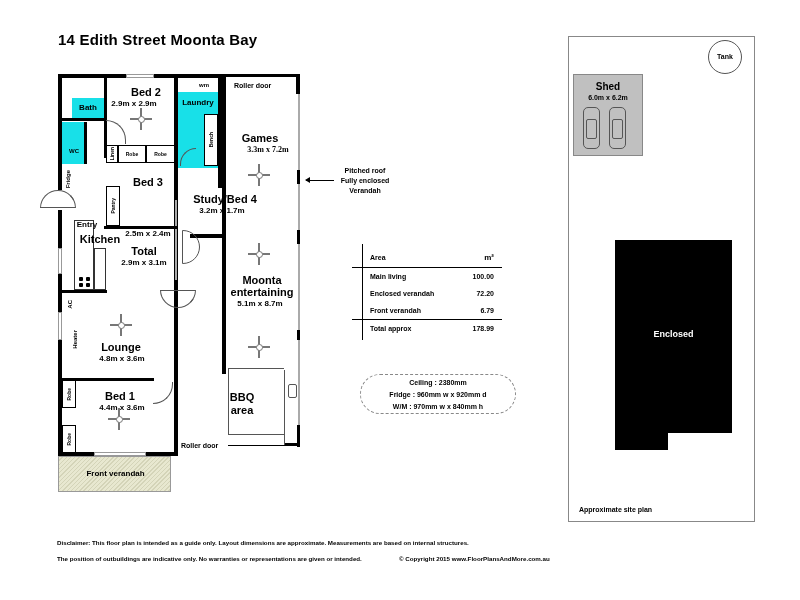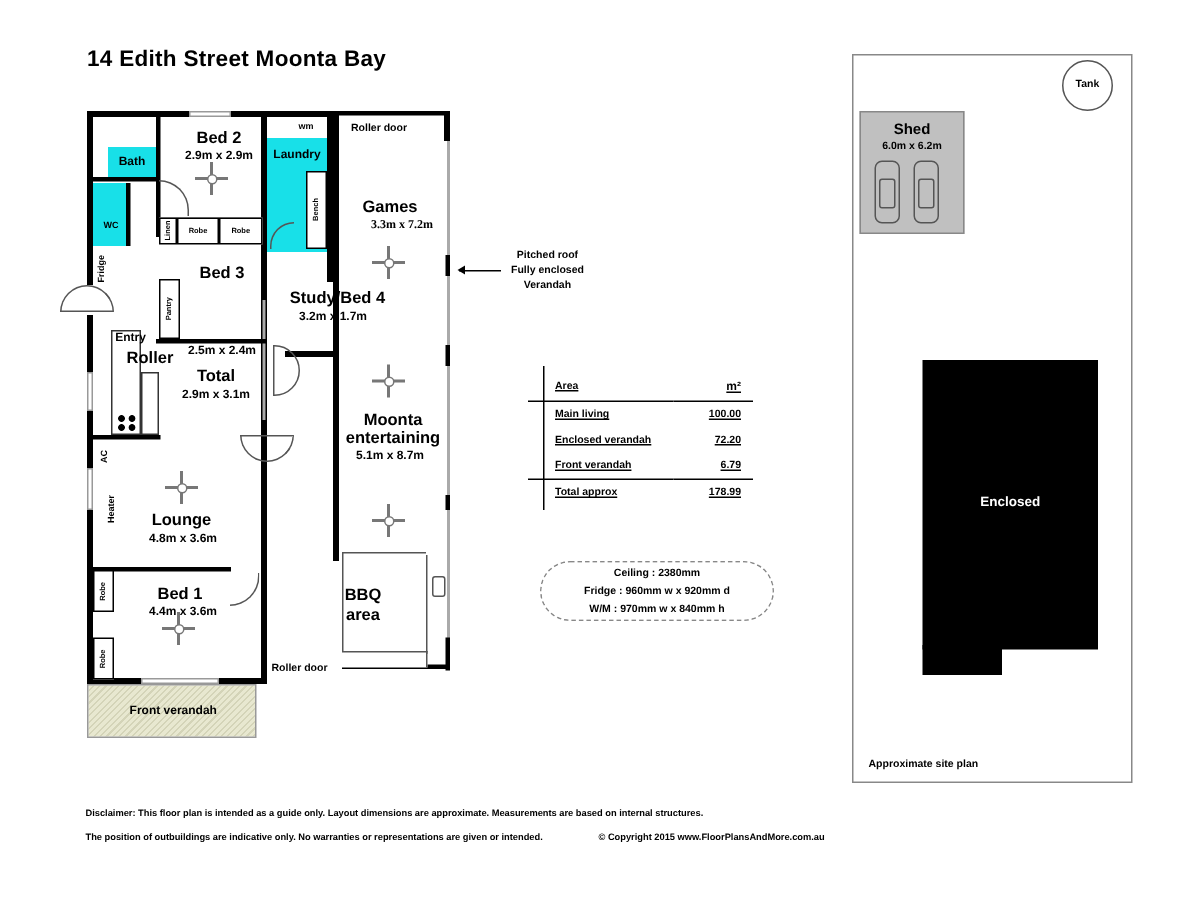--- a/index.html
+++ b/index.html
@@ -13,21 +13,21 @@
   .wall{position:absolute;background:#000;}
   .win{position:absolute;background:#fff;border:1px solid #999;box-sizing:border-box;}
   .thin{position:absolute;background:#aaa;}
   .cyan{position:absolute;background:#18e0e8;}
   .door{position:absolute;border:1px solid #555;box-sizing:border-box;}
   .fan{position:absolute;width:22px;height:22px;}
   .fan:before{content:"";position:absolute;left:10px;top:0;width:1.5px;height:22px;background:#777;}
   .fan:after{content:"";position:absolute;top:10px;left:0;height:1.5px;width:22px;background:#777;}
   .fan span{position:absolute;left:8px;top:8px;width:5px;height:5px;border:1px solid #777;border-radius:50%;background:#fff;z-index:1;}
   table.area{position:absolute;left:352px;top:248px;width:150px;border-collapse:collapse;font-size:7px;font-weight:bold;}
-  table.area td{padding:5px 4px 5px 18px;text-decoration:underline;}
+  table.area td{padding:5px 4px 5px 18px;}
   table.area td.v{text-align:right;padding-right:8px;}
   .note{position:absolute;left:360px;top:374px;width:156px;height:40px;border:1px dashed #888;border-radius:20px;font-size:7px;font-weight:bold;text-align:center;line-height:12px;padding-top:2px;box-sizing:border-box;}
   .site{position:absolute;left:568px;top:36px;width:187px;height:486px;border:1px solid #888;box-sizing:border-box;}
   .shed{position:absolute;left:573px;top:74px;width:70px;height:82px;background:#c0c0c0;border:1px solid #888;box-sizing:border-box;}
   .tank{position:absolute;left:708px;top:40px;width:34px;height:34px;border:1px solid #555;border-radius:50%;box-sizing:border-box;font-size:7px;font-weight:bold;text-align:center;line-height:32px;}
   .car{position:absolute;width:17px;height:42px;border:1px solid #555;border-radius:5px;box-sizing:border-box;}
   .car:before{content:"";position:absolute;left:2px;right:2px;top:11px;height:18px;border:1px solid #555;border-radius:2px;}
   .res{position:absolute;background:#000;color:#fff;font-weight:bold;}
   .foot{position:absolute;font-size:6.2px;font-weight:bold;white-space:nowrap;}
   .verandah{position:absolute;left:58px;top:456px;width:113px;height:36px;border:1px solid #999;box-sizing:border-box;background:repeating-linear-gradient(135deg,#e8e8d0 0 2px,#d4d4b8 2px 3px);}
@@ -127,35 +127,35 @@
       <span></span>
     </div>
   <div class="fan" style="left:110px;top:314px;">
       <span></span>
     </div>
   <div class="fan" style="left:108px;top:408px;">
       <span></span>
     </div>
 
   <div class="lbl rn" style="left:126px;top:86px;width:40px;">Bed 2</div>
-  <div class="lbl rd" style="left:114px;top:99px;width:64px;">2.9m x 2.9m</div>
+  <div class="lbl rd" style="left:102px;top:99px;width:64px;">2.9m x 2.9m</div>
   <div class="lbl sm" style="left:74px;top:103px;width:28px;font-size:8px;">Bath</div>
   <div class="lbl sm" style="left:66px;top:148px;width:16px;">WC</div>
   <div class="lbl sm" style="left:196px;top:82px;width:16px;">wm</div>
   <div class="lbl rd" style="left:178px;top:98px;width:40px;">Laundry</div>
   <div class="lbl sm vert" style="left:65px;top:170px;">Fridge</div>
   <div class="lbl rd" style="left:72px;top:190px;width:30px;margin-top:30px;">Entry</div>
   <div class="lbl rn" style="left:128px;top:176px;width:40px;">Bed 3</div>
   <div class="lbl rd" style="left:118px;top:189px;width:60px;margin-top:40px;">2.5m x 2.4m</div>
   <div class="lbl rn" style="left:180px;top:193px;width:90px;">Study/Bed 4</div>
   <div class="lbl rd" style="left:190px;top:206px;width:64px;">3.2m x 1.7m</div>
   <div class="lbl sm" style="left:234px;top:82px;font-size:7px;">Roller door</div>
   <div class="lbl rn" style="left:236px;top:132px;width:48px;">Games</div>
   <div class="lbl rd" style="left:236px;top:145px;width:64px;font-family:Liberation Serif, serif;">3.3m x 7.2m</div>
-  <div class="lbl rn" style="left:78px;top:233px;width:44px;">Roller</div>
+  <div class="lbl rn" style="left:78px;top:233px;width:44px;">Kitchen</div>
   <div class="lbl rn" style="left:124px;top:245px;width:40px;">Total</div>
   <div class="lbl rd" style="left:114px;top:258px;width:60px;">2.9m x 3.1m</div>
   <div class="lbl rn" style="left:230px;top:274px;width:64px;">Moonta</div>
   <div class="lbl rn" style="left:224px;top:286px;width:76px;">entertaining</div>
   <div class="lbl rd" style="left:228px;top:299px;width:64px;">5.1m x 8.7m</div>
   <div class="lbl sm vert" style="left:67px;top:300px;">AC</div>
   <div class="lbl sm vert" style="left:72px;top:330px;">Heater</div>
   <div class="lbl rn" style="left:96px;top:341px;width:50px;">Lounge</div>
   <div class="lbl rd" style="left:92px;top:354px;width:60px;">4.8m x 3.6m</div>
   <div class="lbl rn" style="left:100px;top:390px;width:40px;">Bed 1</div>

